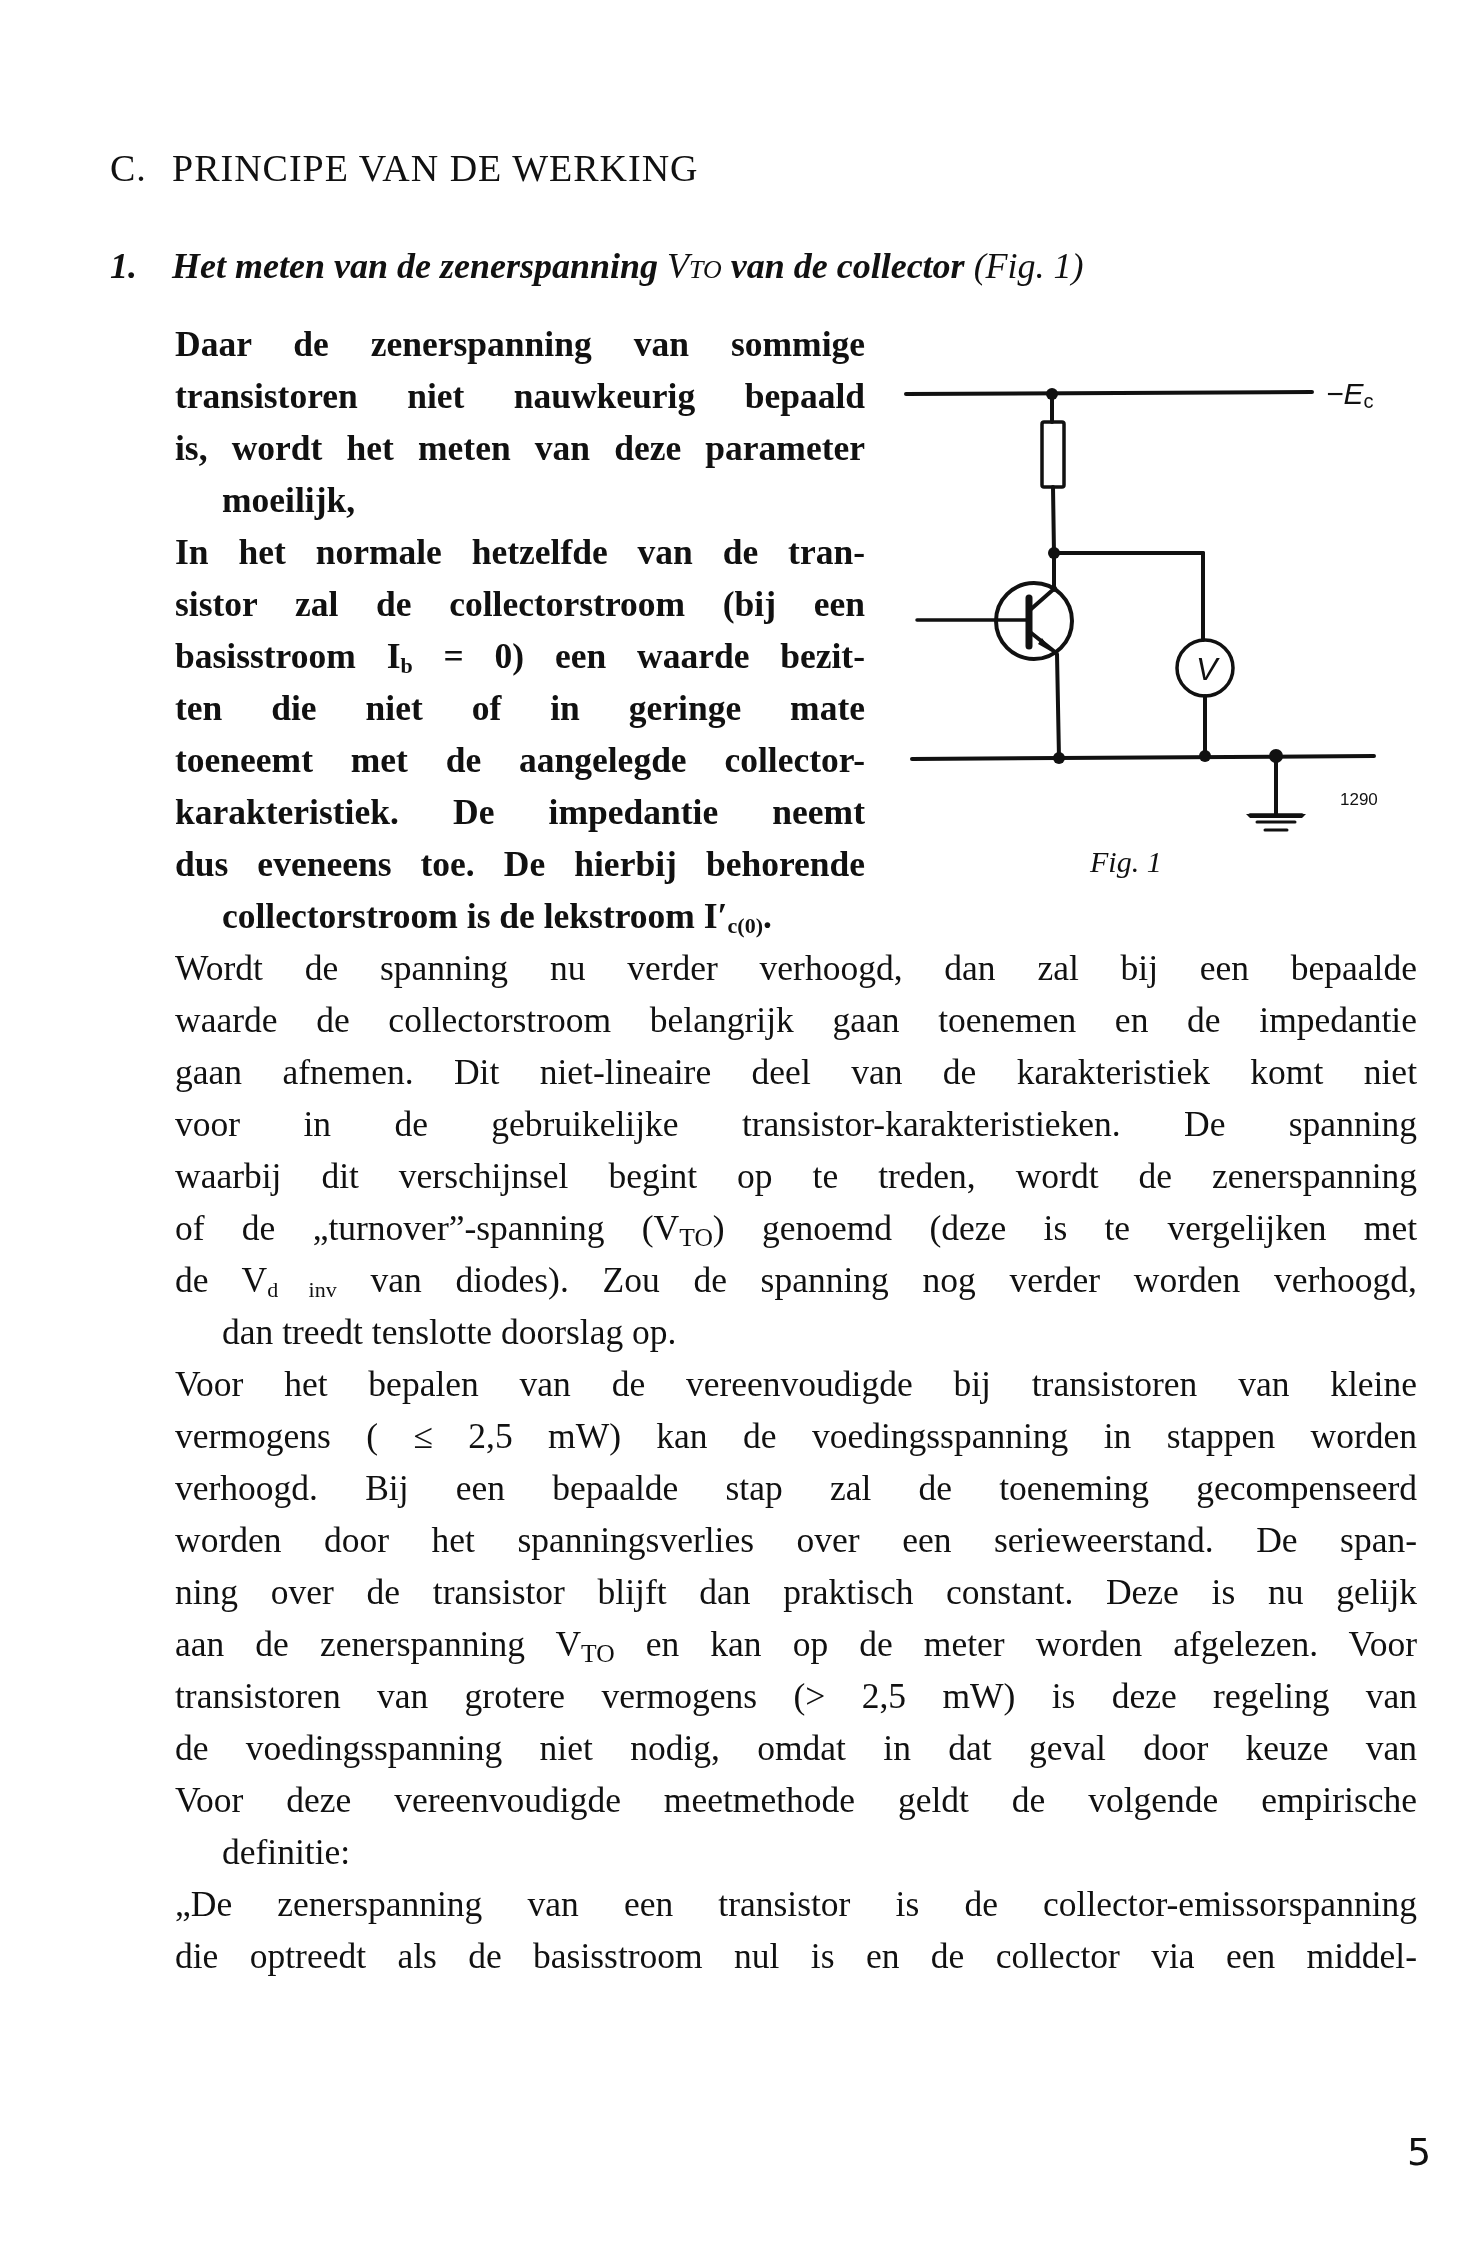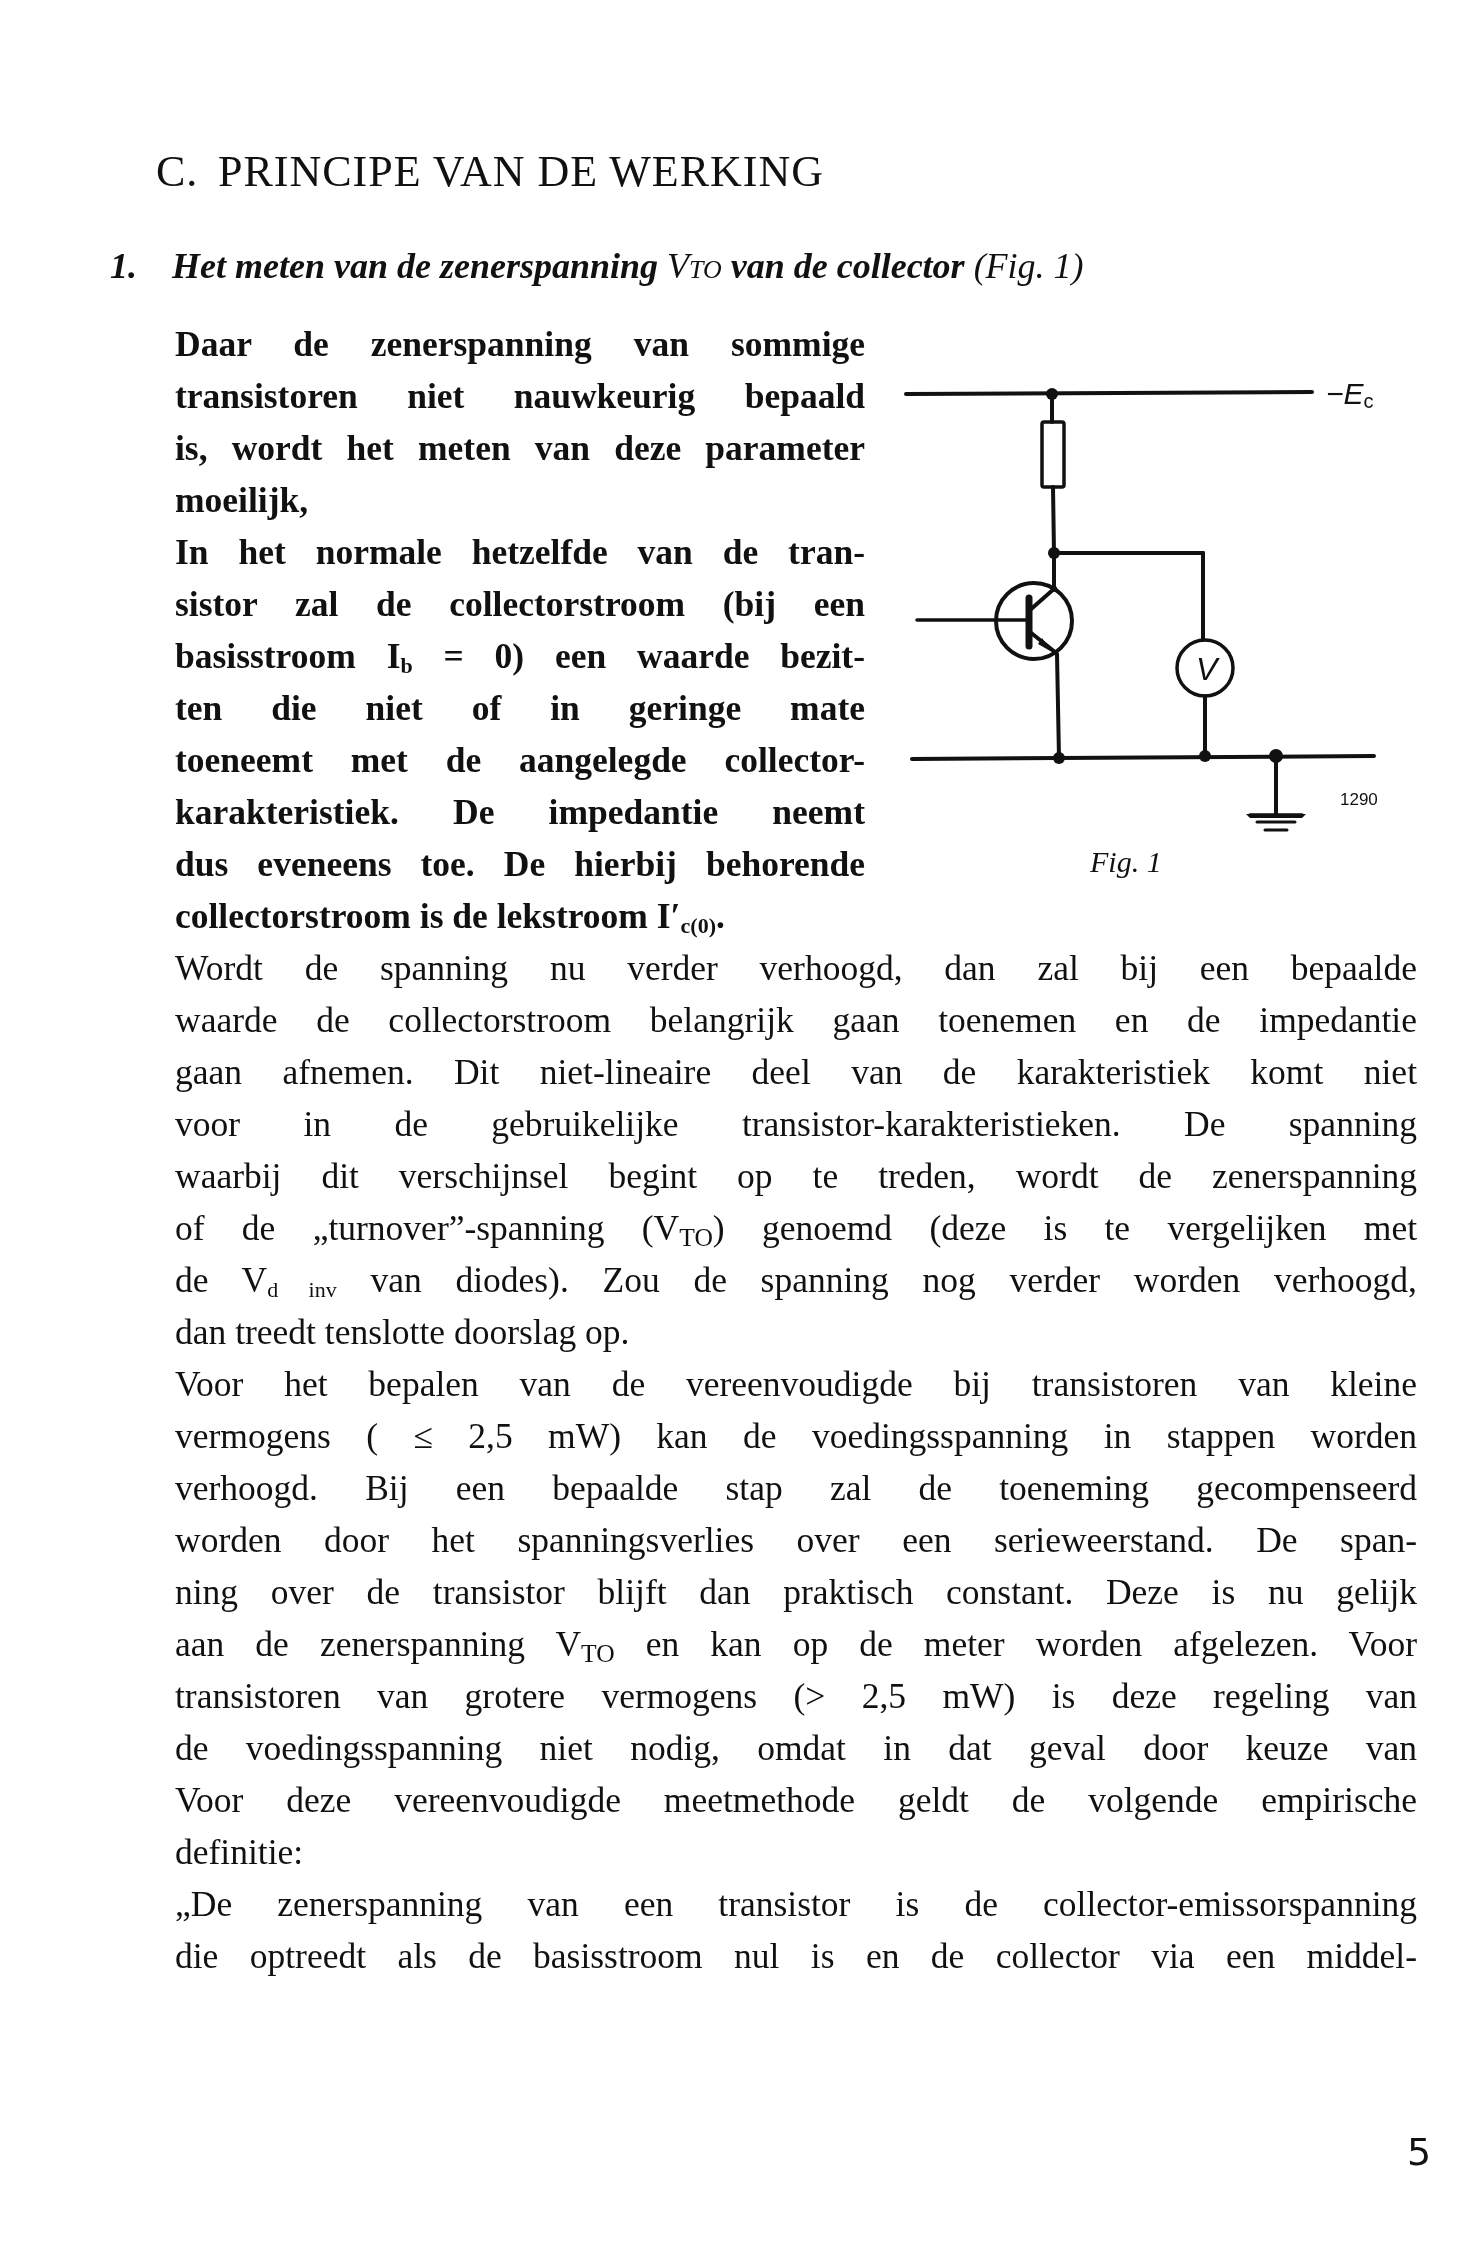--- a/index.html
+++ b/index.html
@@ -1,27 +1,27 @@
 <!DOCTYPE html>
 <html><head>
 <meta charset="utf-8">
 <style>
   html, body { margin: 0; padding: 0; background: #ffffff; }
   body { width: 1472px; height: 2248px; position: relative; overflow: hidden;
          font-family: "Liberation Serif", "DejaVu Serif", serif; color: #111111; }
-  .h1 { position: absolute; left: 110px; top: 146px; font-size: 44px; letter-spacing: 1px; white-space: nowrap; margin-left: 46px; }
+  .h1 { position: absolute; left: 110px; top: 146px; font-size: 38px; letter-spacing: 1px; white-space: nowrap; }
   .h1 .num { display: inline-block; width: 62px; }
   .h2 { position: absolute; left: 110px; top: 245px; font-size: 36px; font-weight: bold; white-space: nowrap; font-style: italic; }
   .h2 .num { display: inline-block; width: 62px; }
   .h2 .rest { font-weight: normal; }
   .sub { font-size: 0.62em; vertical-align: -0.22em; }
   .smallcap { font-size: 0.72em; }
   .col { position: absolute; left: 175px; font-size: 35.5px; line-height: 52px; }
   .col .line { white-space: nowrap; text-align: justify; text-align-last: justify; height: 52px; }
-  .col .line.last { text-align-last: left; }
+  .col .line.last { text-align-last: left; margin-left: 47px; }
   .narrow { top: 318px; width: 690px; font-weight: bold; }
   .wide { top: 942px; width: 1242px; }
   .fig { position: absolute; left: 0; top: 0; width: 1472px; height: 2248px; pointer-events: none; }
   .fig text { font-family: "Liberation Sans", "DejaVu Sans", sans-serif; }
   .fig .cap { font-family: "Liberation Serif", serif; font-style: italic; }
   .pageno { position: absolute; left: 1407px; top: 2130px; font-size: 38px; font-family: "DejaVu Sans", sans-serif; }
 </style>
 </head>
 <body>
 

